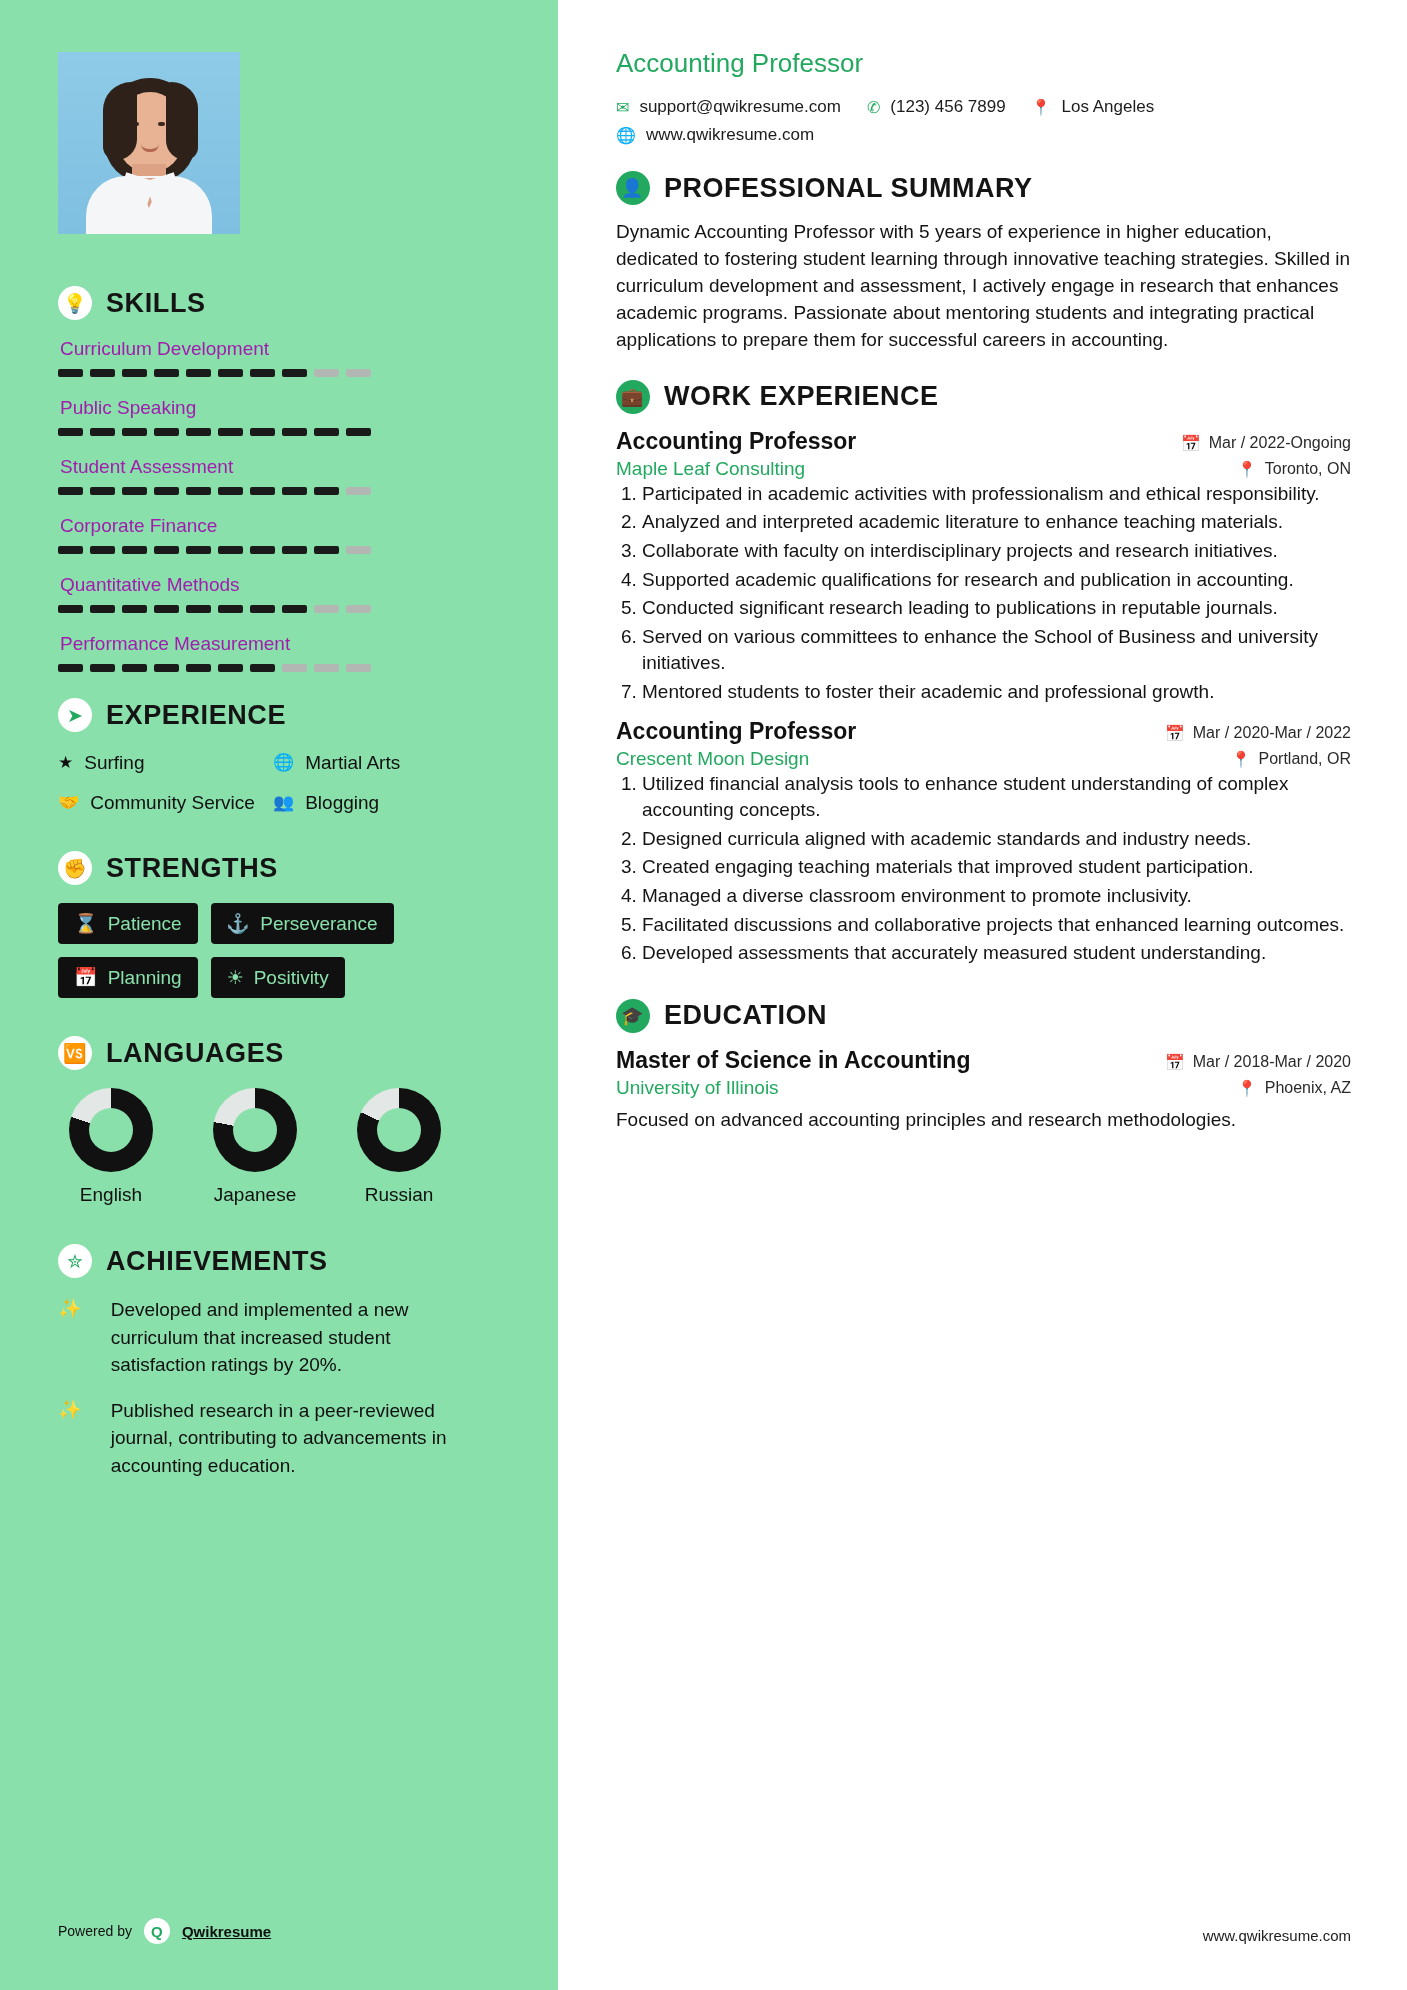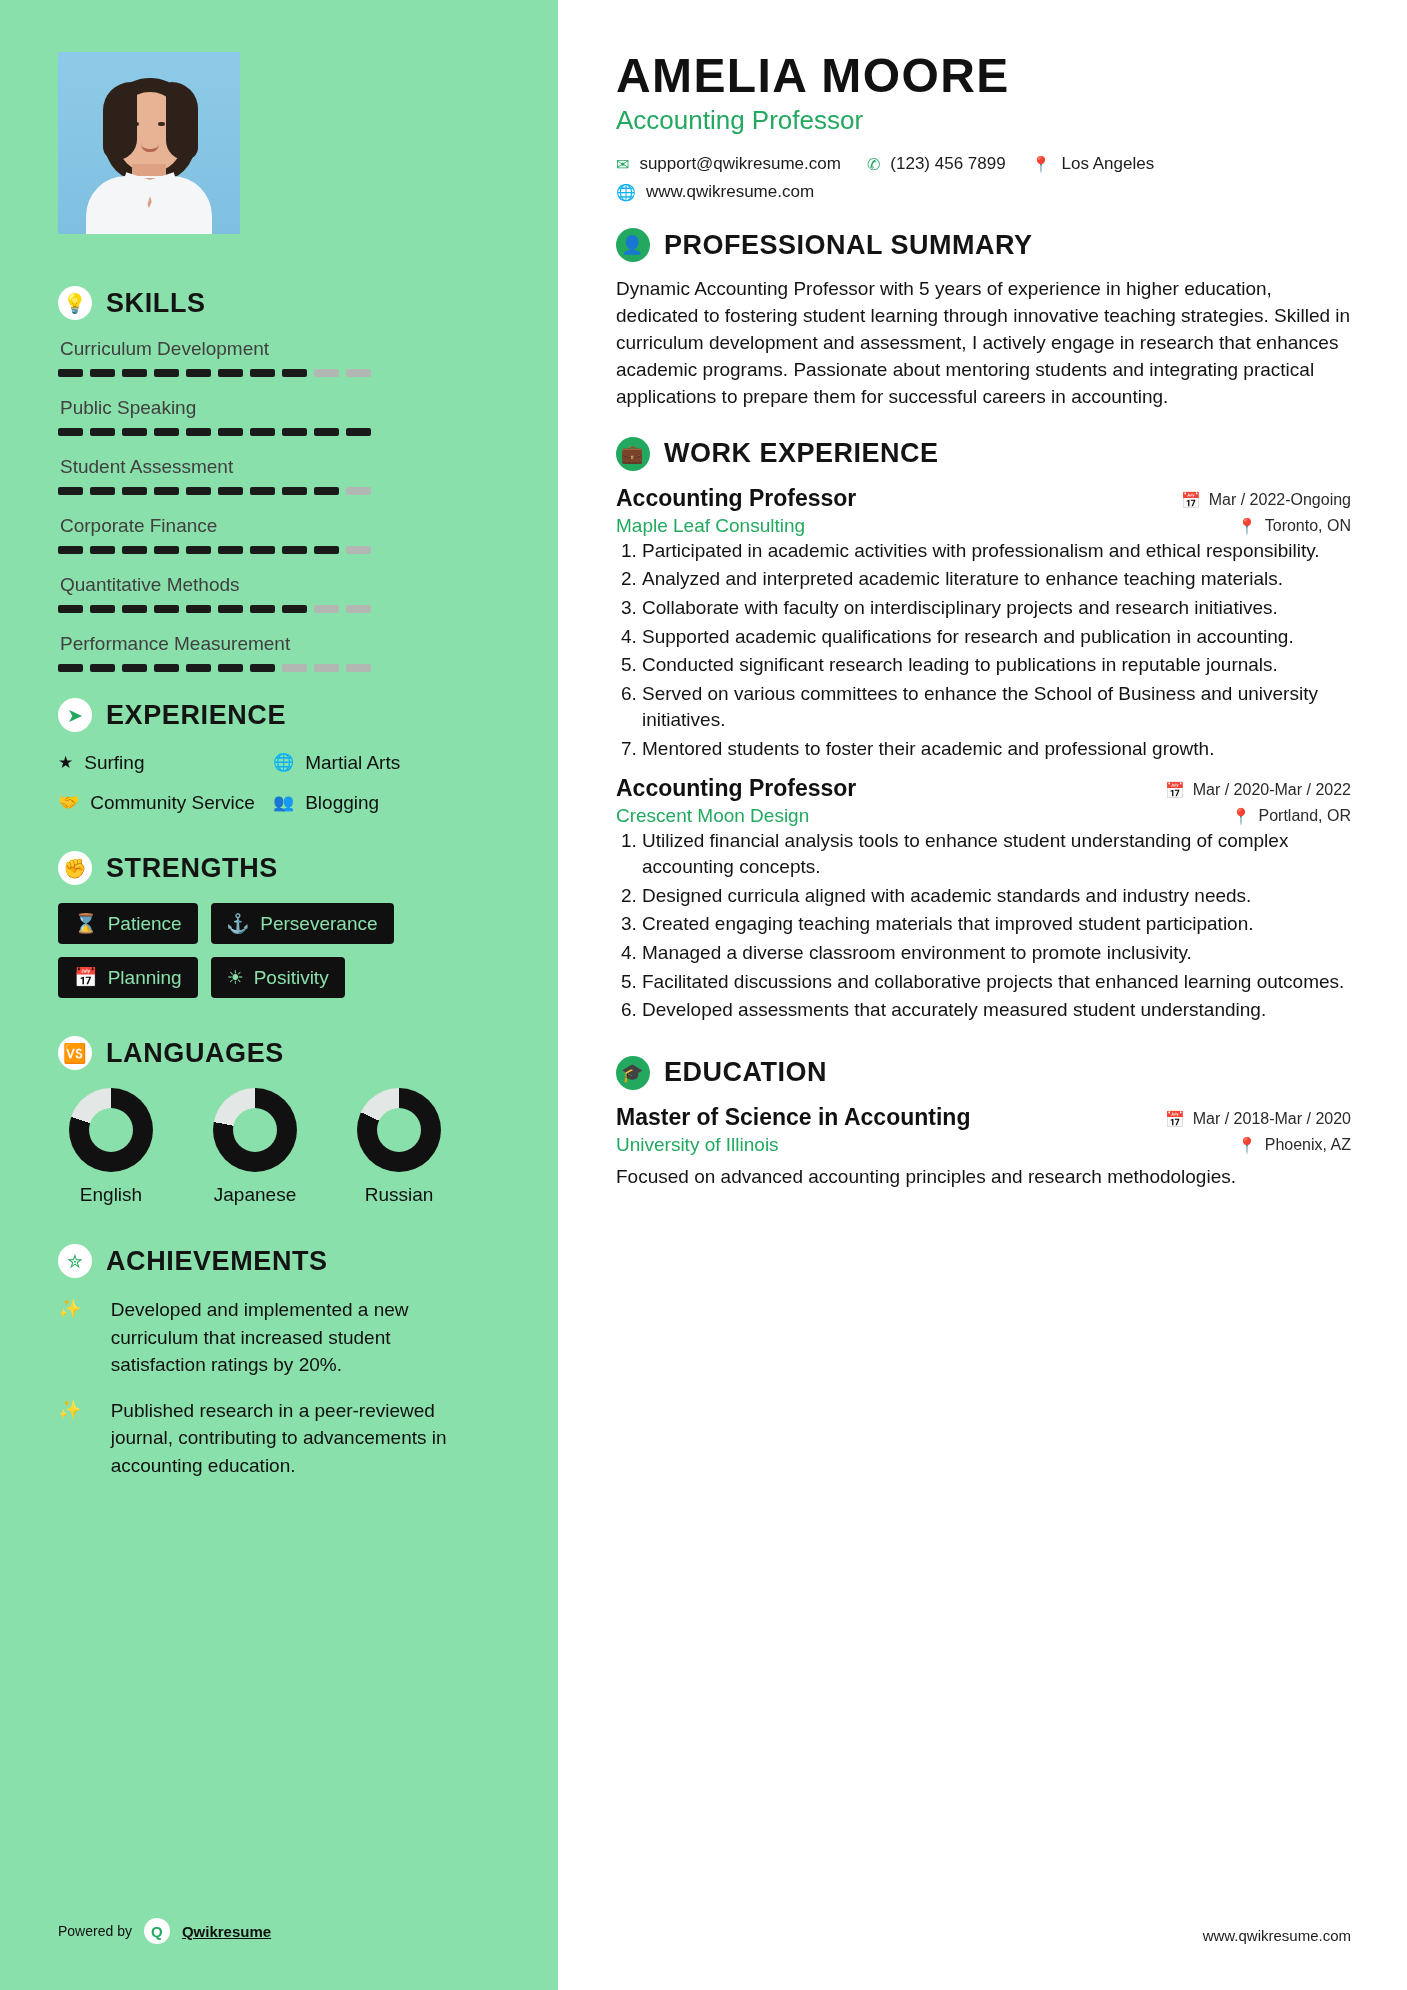--- a/index.html
+++ b/index.html
@@ -70,21 +70,21 @@
   .sec-icon {
     width: 34px; height: 34px; border-radius: 50%;
     background: #ffffff; color: #22a95f;
     display: flex; align-items: center; justify-content: center;
     font-size: 19px; flex: 0 0 auto;
   }
   .sec-title {
     font-size: 27px; font-weight: 700; letter-spacing: 0.6px; color: #141414;
   }
 
-  .skill-name { font-size: 19px; color: #404040; margin: 0 0 9px 2px; }
+  .skill-name { font-size: 19px; color: #a21caf; margin: 0 0 9px 2px; }
   .skill-bar { display: flex; gap: 7px; margin-bottom: 20px; }
   .dash { width: 25px; height: 8px; border-radius: 2px; background: #1a1a1a; }
   .dash.off { background: #b2b7b4; }
 
   .interests-grid {
     display: grid; grid-template-columns: 205px 1fr; row-gap: 14px; column-gap: 10px;
     margin-bottom: 4px;
   }
   .interest { display: flex; gap: 11px; font-size: 19px; line-height: 1.35; color: #101010; }
   .interest .ic { font-size: 17px; line-height: 1.5; }
@@ -380,21 +380,20 @@
 
     <div class="powered">
       <span>Powered by</span>
       <span class="logo">Q</span>
       <span class="brand">Qwikresume</span>
     </div>
   </aside>
 
   <main class="main">
 
-    <h1 class="name">AMELIA MOORE</h1>
     <div class="role">Accounting Professor</div>
 
     <div class="contact-row" id="contact-row">
         <span class="contact-item">
           <span class="ic">✉</span>
           <span>support@qwikresume.com</span>
         </span>
         <span class="contact-item">
           <span class="ic">✆</span>
           <span>(123) 456 7899</span>

